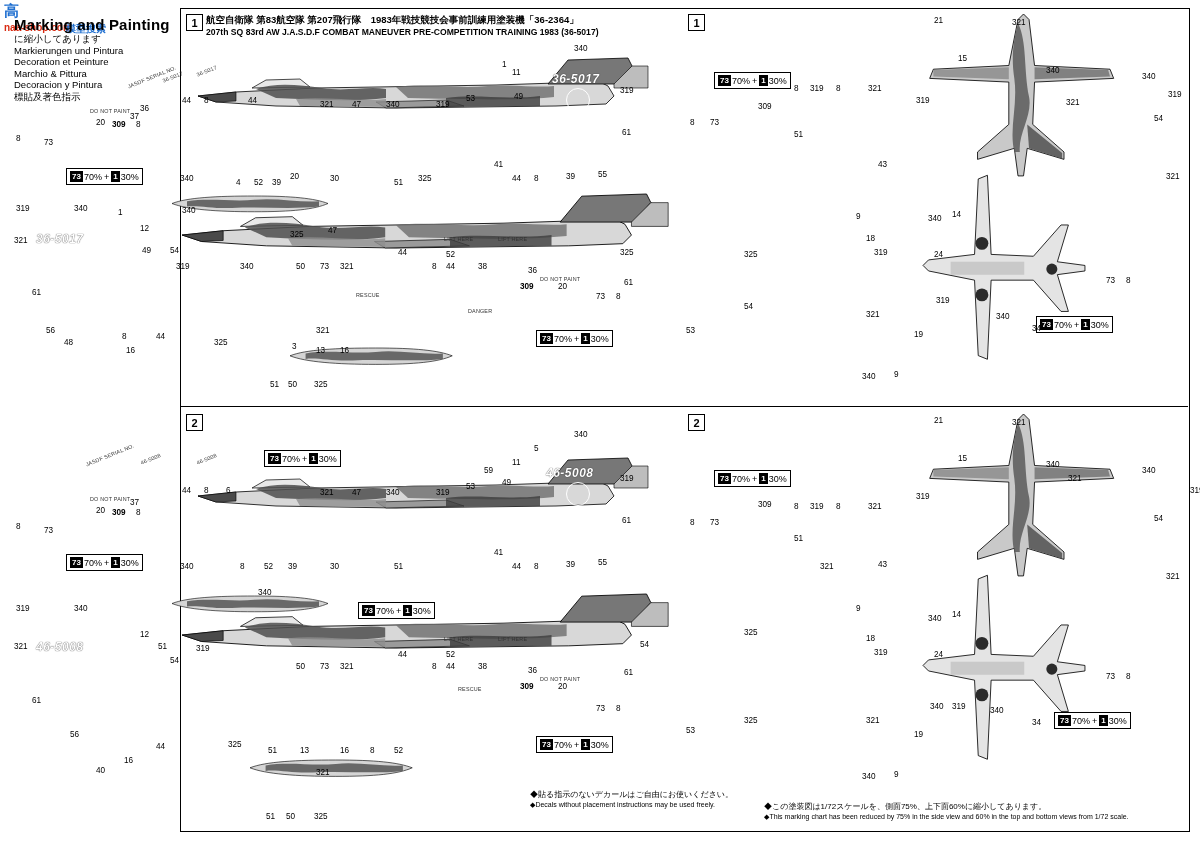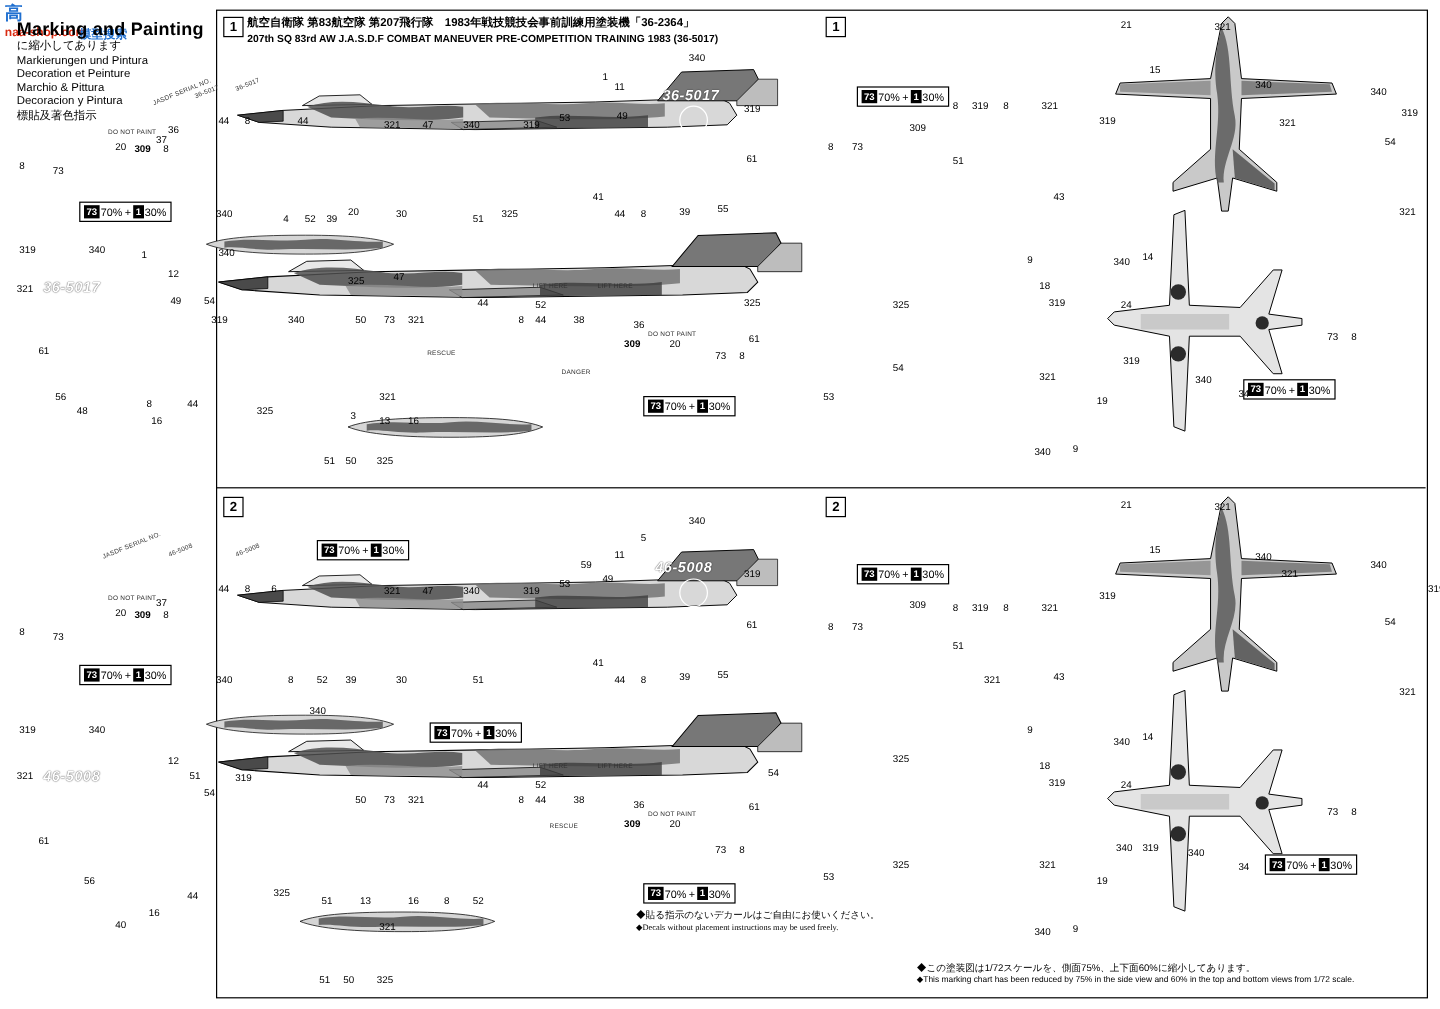--- a/index.html
+++ b/index.html
@@ -505,21 +505,21 @@
 
   <div class="tiny" style="left:84px;top:452px;transform:rotate(-22deg);">JASDF SERIAL NO.</div>
   <div class="tiny" style="left:140px;top:456px;transform:rotate(-22deg);">46-5008</div>
   <div class="tiny" style="left:196px;top:456px;transform:rotate(-22deg);">46-5008</div>
   <div class="tiny" style="left:90px;top:496px;">DO NOT PAINT</div>
   <div class="tiny" style="left:444px;top:636px;">LIFT HERE</div>
   <div class="tiny" style="left:498px;top:636px;">LIFT HERE</div>
   <div class="tiny" style="left:540px;top:676px;">DO NOT PAINT</div>
   <div class="tiny" style="left:458px;top:686px;">RESCUE</div>
 
-  <div class="footnote" style="left:530px;top:758px;width:230px;font-family:Liberation Serif, serif;">
+  <div class="footnote" style="left:530px;top:790px;width:230px;">
     <div class="jpline">◆貼る指示のないデカールはご自由にお使いください。</div>
     <div class="enline">◆Decals without placement instructions may be used freely.</div>
   </div>
   <div class="footnote" style="left:764px;top:802px;width:430px;">
     <div class="jpline">◆この塗装図は1/72スケールを、側面75%、上下面60%に縮小してあります。</div>
     <div class="enline">◆This marking chart has been reduced by 75% in the side view and 60% in the top and bottom views from 1/72 scale.</div>
   </div>
 
 </div>
 

